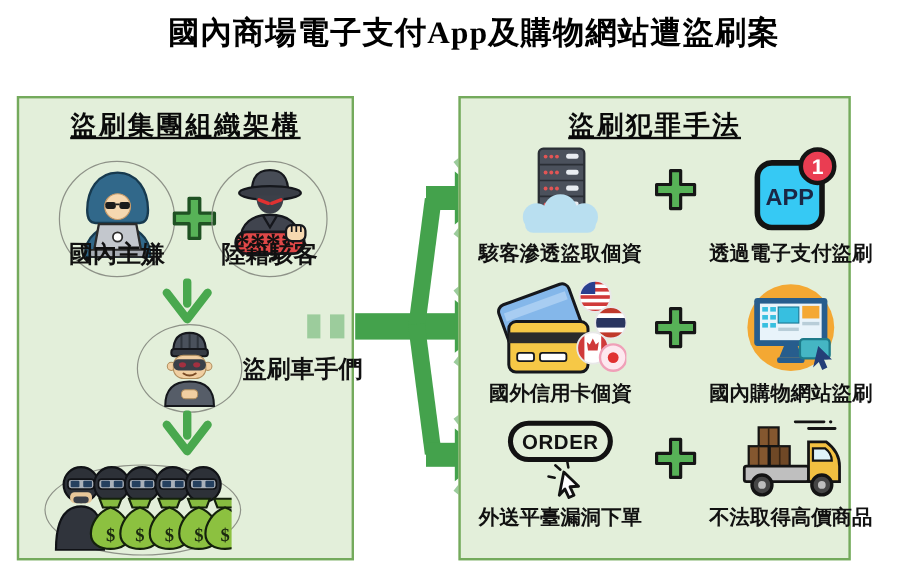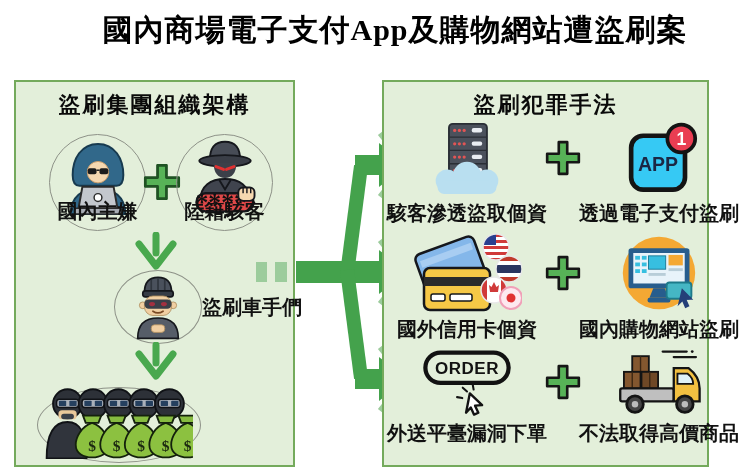--- a/index.html
+++ b/index.html
@@ -1,37 +1,37 @@
 <!DOCTYPE html>
 <html><head>
 <meta charset="utf-8">
 <style>
   html,body{margin:0;padding:0;background:#fff;}
   .canvas{position:relative;width:750px;height:475px;background:#ffffff;overflow:hidden;
           font-family:"Liberation Serif","DejaVu Serif",serif;color:#111;}
   .title{position:absolute;top:10px;left:0;right:0;text-align:center;
-         font-size:30px;font-weight:700;letter-spacing:1px;color:#000;margin-left:40px;}
+         font-size:26px;font-weight:700;letter-spacing:1px;color:#000;margin-left:40px;}
   .panel{position:absolute;top:80px;height:387px;background:#e3efda;
          border:2px solid #74aa5c;box-sizing:border-box;}
   .panel-left{left:14px;width:281px;}
   .panel-right{left:382px;width:327px;}
   .panel-title{position:absolute;top:8px;left:0;right:0;text-align:center;
-               font-size:22px;font-weight:700;letter-spacing:2px;color:#0a0a0a;}
+               font-size:22px;font-weight:700;letter-spacing:2px;color:#0a0a0a;text-decoration:underline;}
   .circle-item{position:absolute;width:95px;height:95px;border-radius:50%;
                border:1.5px solid #8e9288;display:flex;align-items:flex-start;justify-content:center;}
   .circle-label{position:absolute;bottom:5px;left:0;right:0;text-align:center;
                 font-size:20px;font-weight:700;white-space:nowrap;}
   .ellipse{position:absolute;border:1.5px solid #8e9288;border-radius:50%;
            display:flex;align-items:center;justify-content:center;}
   .side-label{position:absolute;font-size:19px;font-weight:700;white-space:nowrap;}
   .plus-abs{position:absolute;}
   .method-row{position:absolute;left:8px;display:flex;align-items:stretch;}
   .method-cell{width:150px;display:flex;flex-direction:column;align-items:center;}
   .icon-box{display:flex;align-items:center;justify-content:center;}
-  .method-label{font-size:20px;font-weight:700;white-space:nowrap;margin-top:2px;}
+  .method-label{font-size:17px;font-weight:700;white-space:nowrap;margin-top:2px;}
   .plus-box{width:42px;display:flex;align-items:center;justify-content:center;}
   svg{display:block;}
   .sans{font-family:"Liberation Sans","DejaVu Sans",sans-serif;}
 </style>
 </head>
 <body>
 
 <div class="canvas">
 
   <div class="title">國內商場電子支付App及購物網站遭盜刷案</div>

